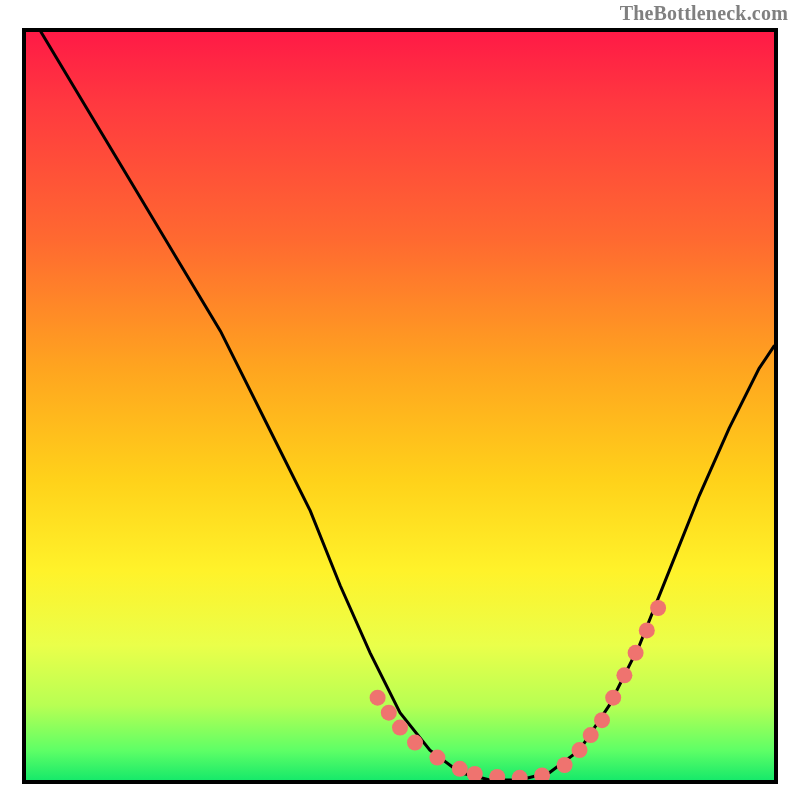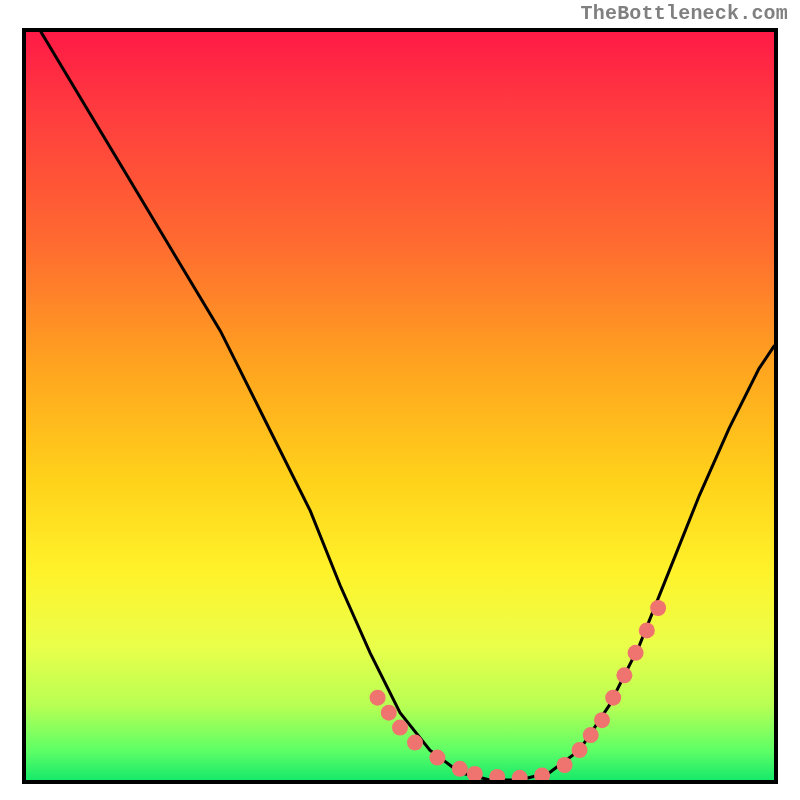--- a/index.html
+++ b/index.html
@@ -12,21 +12,21 @@
   }
   .stage {
     position: relative;
     width: 800px;
     height: 800px;
   }
   .attribution {
     position: absolute;
     top: 2px;
     right: 12px;
-    font-family: Liberation Mono, monospace;
+    font-family: Liberation Serif, serif;
     font-size: 20px;
     font-weight: bold;
     color: #808080;
     letter-spacing: 0.2px;
   }
   
   .plot {
     position: absolute;
     left: 22px;
     top: 28px;

